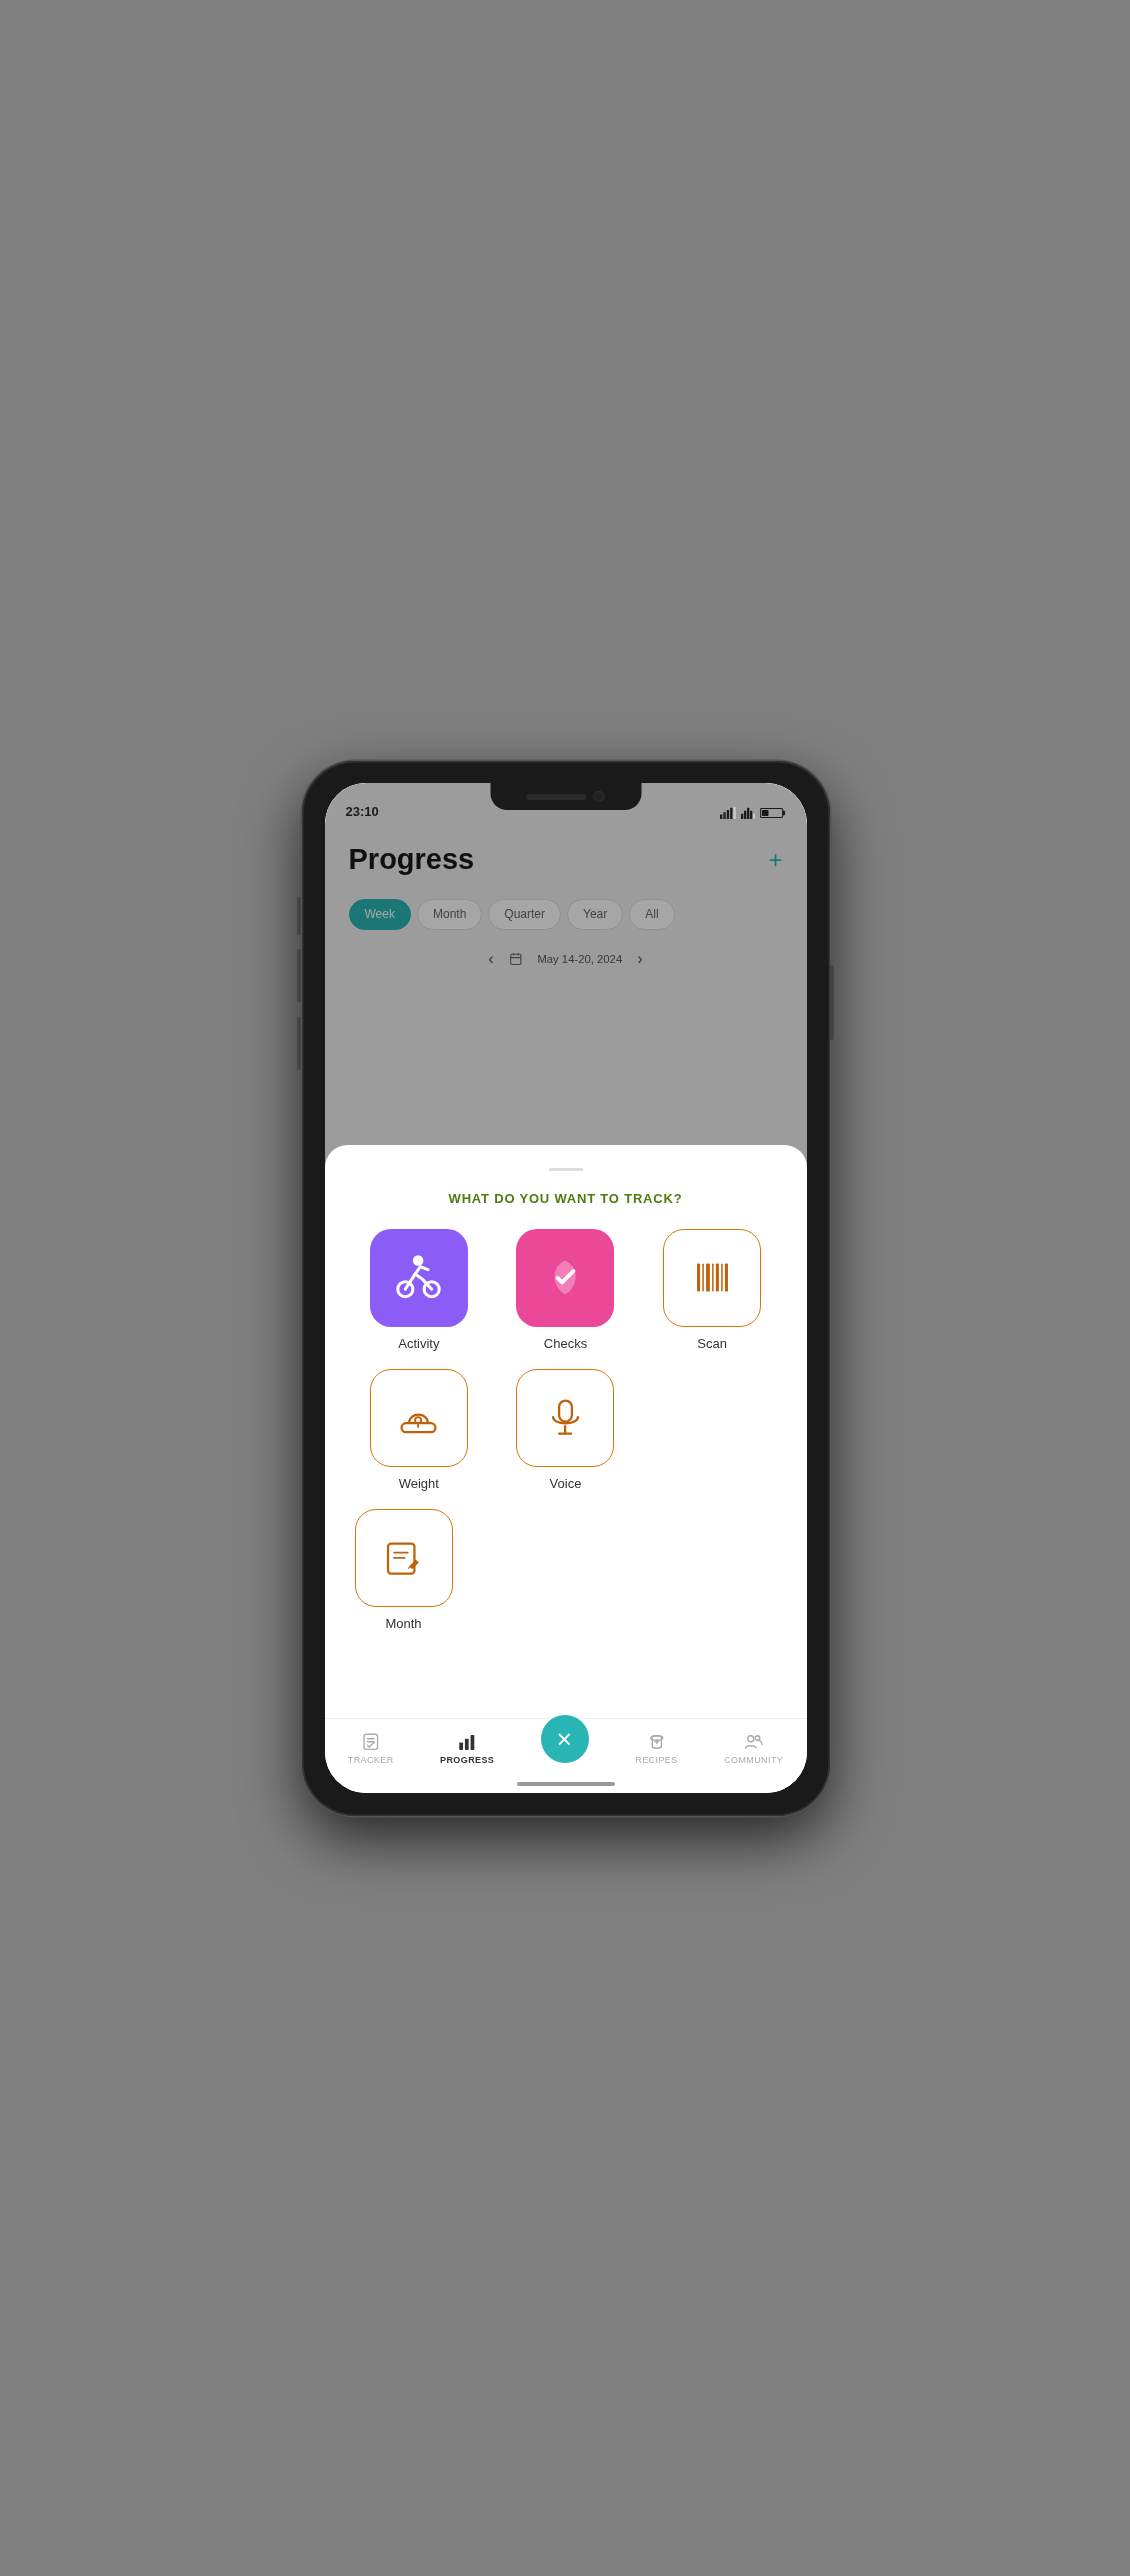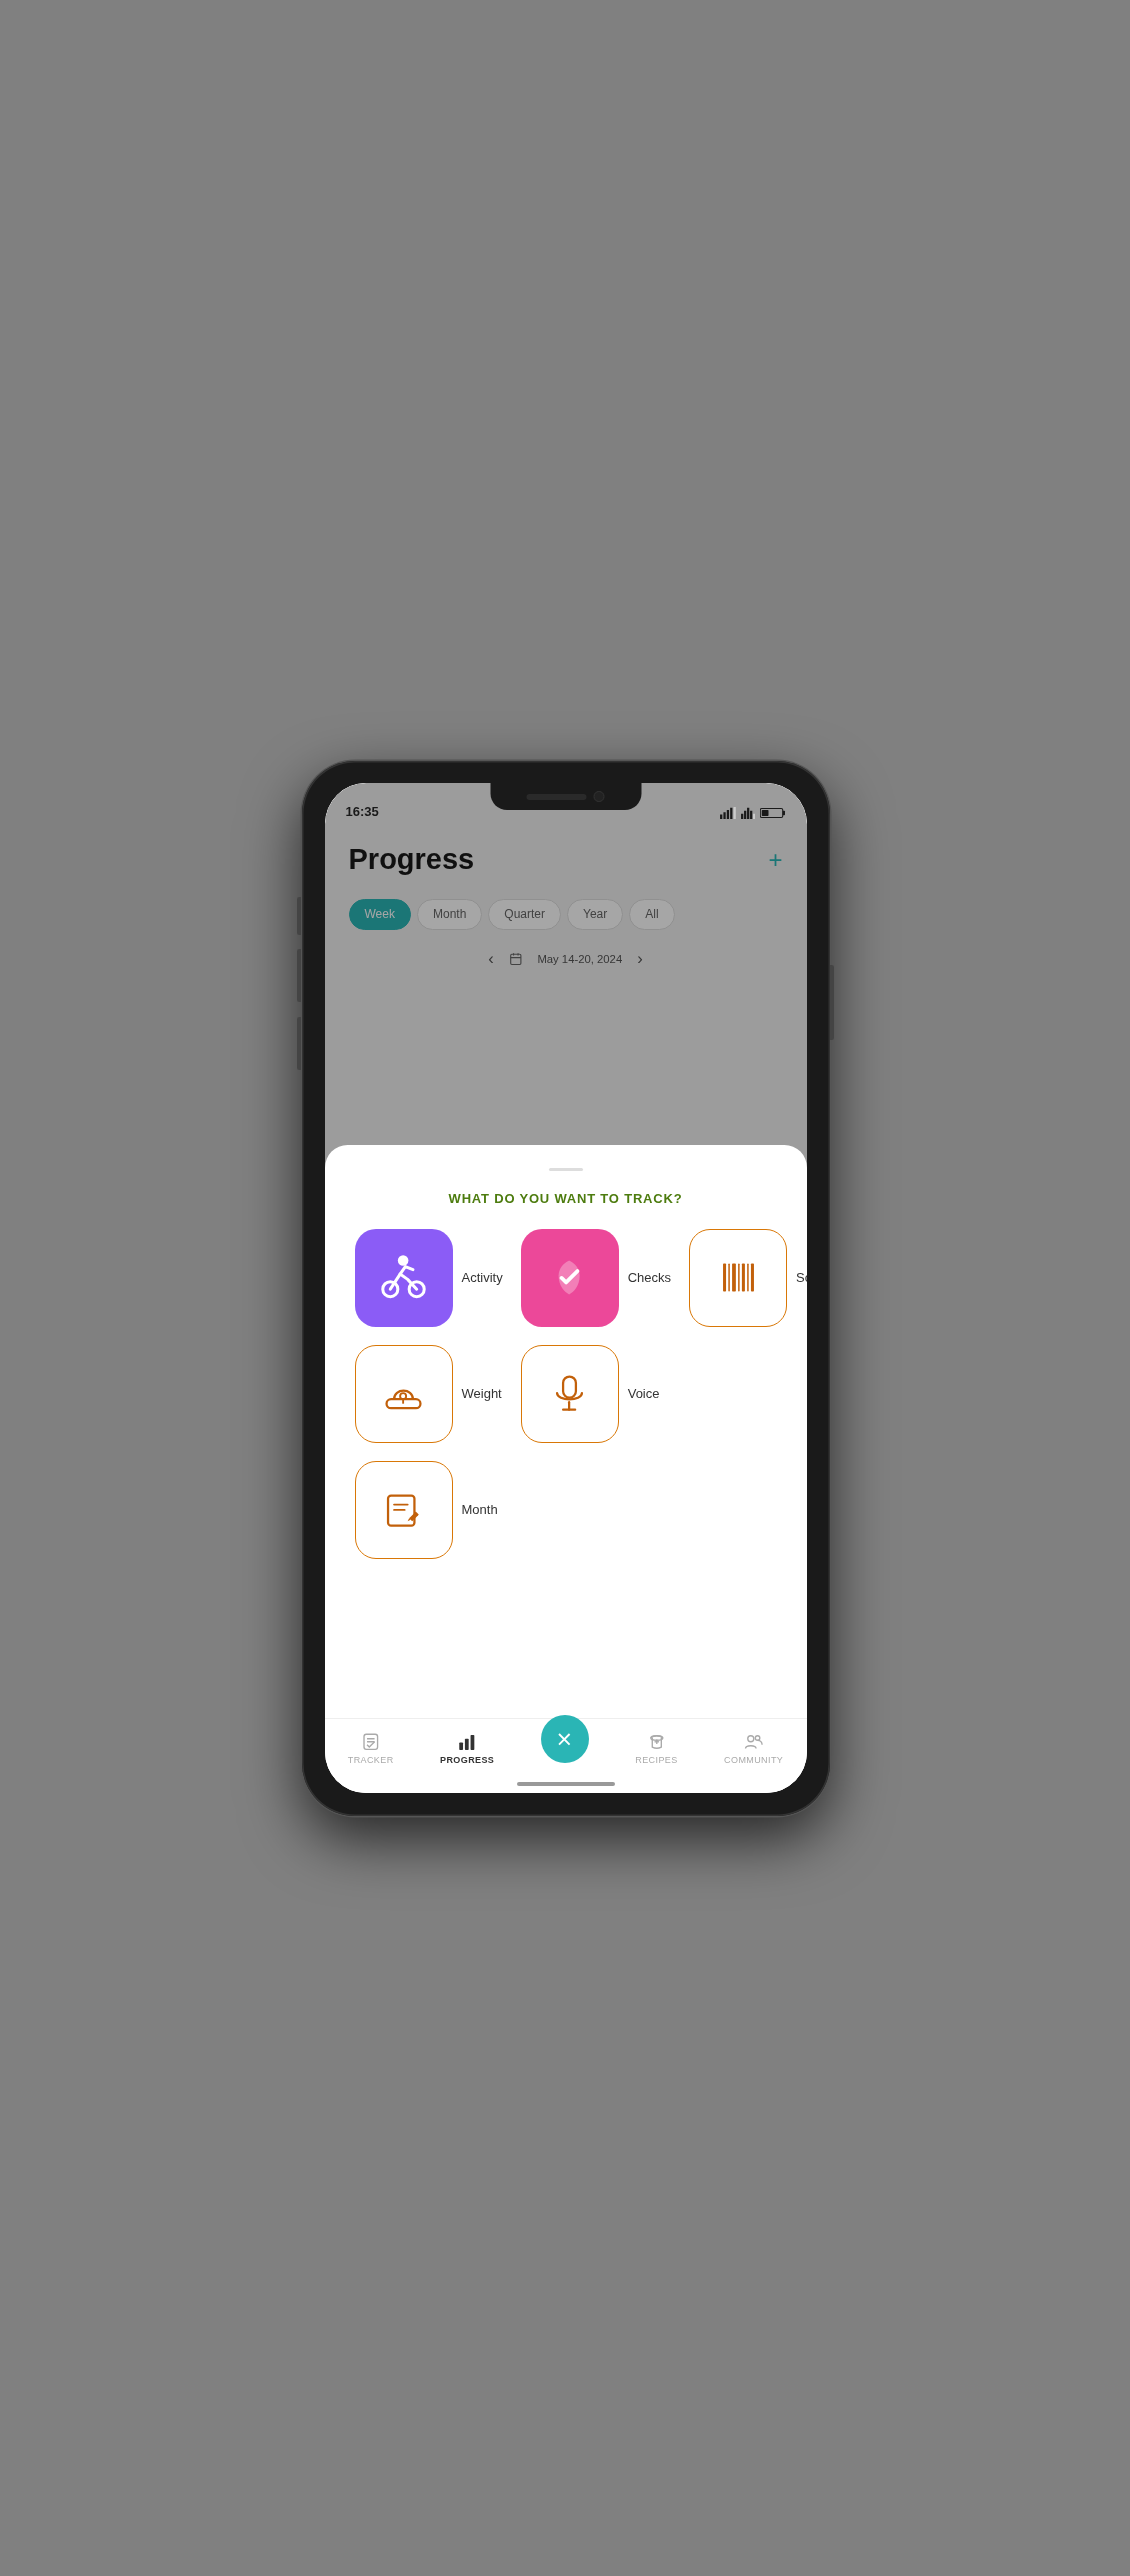--- a/index.html
+++ b/index.html
@@ -245,21 +245,21 @@
 
     .track-grid {
       display: grid;
       grid-template-columns: repeat(3, 1fr);
       gap: 18px;
       margin-bottom: 18px;
     }
 
     .track-item {
       display: flex;
-      flex-direction: row;
+      flex-direction: column;
       align-items: center;
       gap: 9px;
       cursor: pointer;
     }
 
     .track-icon-box {
       width: 98px;
       height: 98px;
       border-radius: 21px;
       display: flex;
@@ -350,21 +350,21 @@
   <div class="phone-screen">
 
     <div class="notch">
       <div class="notch-speaker"></div>
       <div class="notch-camera"></div>
     </div>
 
     <div class="app-content">
 
       <div class="status-bar">
-        <span class="status-time">16:35</span>
+        <span class="status-time">23:10</span>
         <div class="status-icons">
 
           <svg width="16.6" height="12" viewBox="0 0 22 16">
             <rect x="0" y="10" width="3" height="6" fill="#1a1a1a"></rect>
             <rect x="4.5" y="7" width="3" height="9" fill="#1a1a1a"></rect>
             <rect x="9" y="4" width="3" height="12" fill="#1a1a1a"></rect>
             <rect x="13.5" y="1" width="3" height="15" fill="#1a1a1a"></rect>
             <rect x="18" y="0" width="3" height="16" fill="#ccc"></rect>
           </svg>
 

